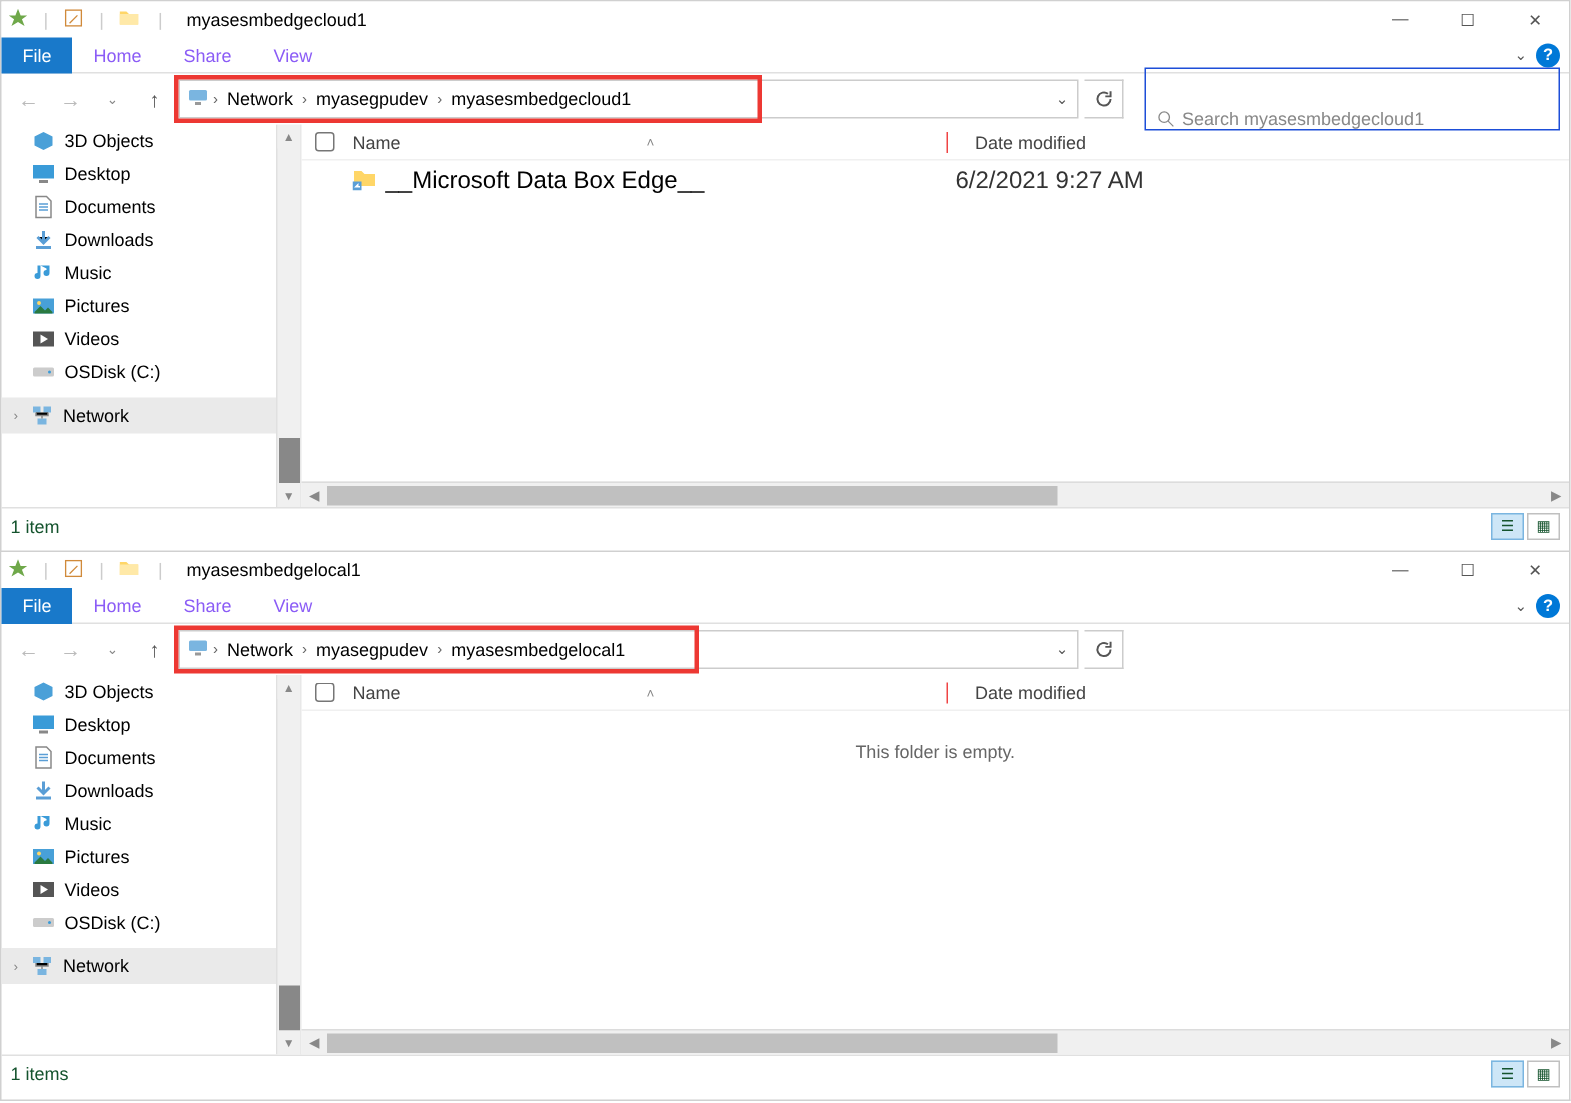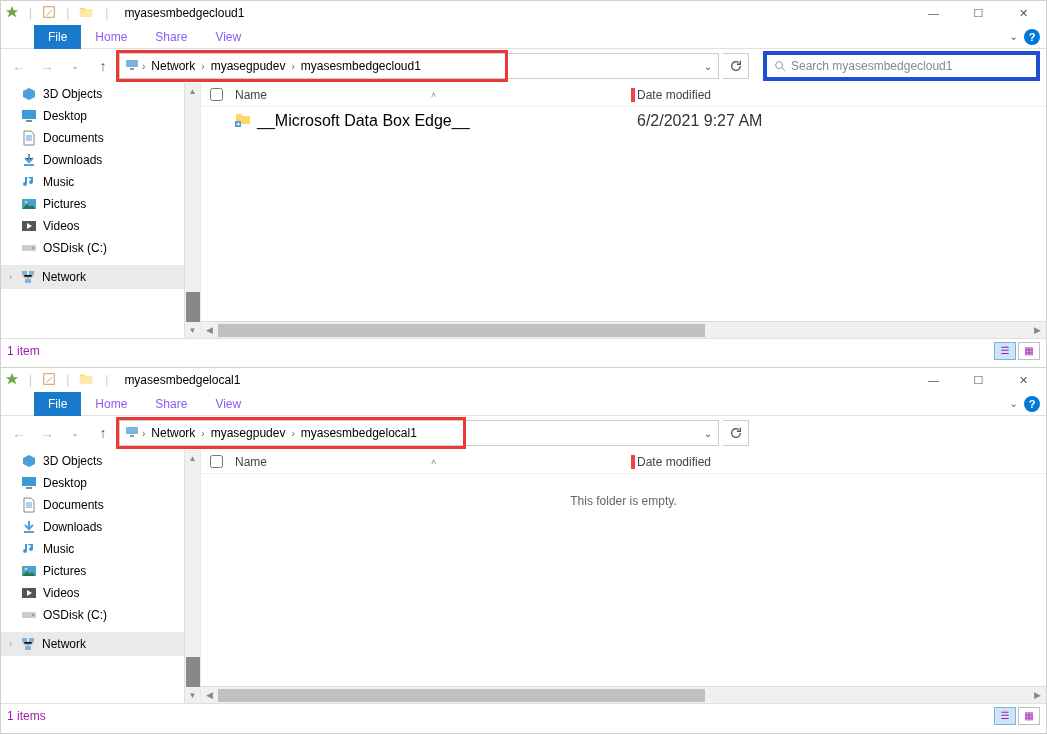--- a/index.html
+++ b/index.html
@@ -10,73 +10,73 @@
   
   .titlebar { height: 24px; display: flex; align-items: center; background: #fff; font-size: 12px; }
   .titlebar .qat { display: flex; align-items: center; gap: 6px; padding: 0 4px; }
   .titlebar .qat svg { width: 14px; height: 14px; }
   .titlebar .sep { color: #ccc; margin: 0 4px; }
   .titlebar .folder-icon { width: 16px; height: 16px; }
   .titlebar .title { margin-left: 6px; color: #000; }
   .titlebar .winbtns { margin-left: auto; display: flex; }
   .winbtn { width: 45px; height: 24px; display: flex; align-items: center; justify-content: center; font-size: 11px; color: #555; }
 
-  .ribbon { height: 24px; background: #fff; display: flex; align-items: center; font-size: 12px; border-bottom: 1px solid #e0e0e0; padding-left: 33px; }
+  .ribbon { height: 24px; background: #fff; display: flex; align-items: center; font-size: 12px; border-bottom: 1px solid #e0e0e0; }
   .file-tab { background: #1979ca; color: #fff; padding: 4px 14px; height: 24px; display: flex; align-items: center; }
   .ribbon-tab { padding: 4px 14px; color: #8b5cf6; }
   .ribbon-right { margin-left: auto; display: flex; align-items: center; gap: 6px; padding-right: 6px; }
   .help-icon { width: 16px; height: 16px; border-radius: 50%; background: #0078d7; color: #fff; font-size: 11px; display: flex; align-items: center; justify-content: center; font-weight: bold; }
   .chevron-down { font-size: 10px; color: #555; }
 
   .navbar { height: 34px; display: flex; align-items: center; padding: 4px 6px; gap: 4px; }
   .nav-arrow { width: 24px; height: 24px; display: flex; align-items: center; justify-content: center; color: #888; font-size: 14px; }
   .nav-arrow.disabled { color: #bbb; }
   .nav-up { color: #555; }
   
   .address-wrap { flex: 0 0 600px; height: 26px; border: 1px solid #ccc; display: flex; align-items: center; position: relative; }
   .address-highlight { position: absolute; left: -4px; top: -4px; border: 3px solid #ed3833; pointer-events: none; z-index: 10; }
   .win-top .address-highlight { width: 392px; height: 32px; }
   .win-bot .address-highlight { width: 350px; height: 32px; }
   .breadcrumb { display: flex; align-items: center; font-size: 12px; padding-left: 4px; }
   .bc-item { padding: 0 4px; color: #000; }
   .bc-arrow { color: #666; font-size: 10px; padding: 0 2px; }
   .addr-drop { margin-left: auto; width: 20px; text-align: center; color: #555; font-size: 10px; }
   .refresh-wrap { width: 26px; height: 26px; border: 1px solid #ccc; border-left: none; display: flex; align-items: center; justify-content: center; margin-right: 10px; }
-  .search-wrap { flex: 1; height: 30px; border: 4px solid #1d4ed8; display: flex; align-items: center; padding: 0 6px; gap: 4px; color: #888; font-size: 12px; }
+  .search-wrap { flex: 1; height: 42px; border: 1px solid #1d4ed8; display: flex; align-items: flex-end; padding: 0 6px; gap: 4px; color: #888; font-size: 12px; }
 
   .body-row { display: flex; height: 255px; }
   .win-bot .body-row { height: 253px; }
   .sidebar { width: 200px; border-right: 1px solid #e8e8e8; overflow-y: auto; position: relative; }
   .sb-item { display: flex; align-items: center; gap: 6px; font-size: 12px; padding: 3px 4px 3px 20px; }
   .sb-icon { width: 16px; height: 16px; display: flex; align-items: center; justify-content: center; }
   .sb-network { background: #eaeaea; margin-top: 6px; padding: 4px 4px 4px 8px; }
   .sb-scroll { position: absolute; right: 0; top: 0; width: 16px; height: 100%; background: #f0f0f0; border-left: 1px solid #e0e0e0; }
   .sb-scroll-btn { height: 16px; background: #f0f0f0; display: flex; align-items: center; justify-content: center; font-size: 8px; color: #888; }
   .sb-scroll-thumb { position: absolute; top: 16px; width: 14px; left: 1px; height: 170px; background: #c0c0c0; }
 
   .content { flex: 1; position: relative; display: flex; flex-direction: column; }
   .col-headers { display: flex; align-items: center; border-bottom: 1px solid #f0f0f0; height: 24px; font-size: 12px; color: #444; }
   .ch-check { width: 30px; display: flex; align-items: center; justify-content: center; }
   .ch-check input { width: 13px; height: 13px; }
   .ch-name { flex: 0 0 400px; padding-left: 4px; display: flex; align-items: center; gap: 4px; }
-  .ch-date { flex: 1; padding-left: 2px; border-left: 4px solid #ef4444; }
+  .ch-date { flex: 1; padding-left: 18px; border-left: 1px solid #ef4444; }
   
   .file-row { display: flex; align-items: center; height: 22px; font-size: 16px; padding-top: 6px; }
   .file-icon-cell { width: 30px; display:flex; align-items:center; justify-content:center; }
   .file-name { flex: 0 0 400px; padding-left: 4px; display: flex; align-items: center; gap: 6px; }
   .file-date { flex: 1; padding-left: 6px; color: #333; }
   
   .empty-msg { text-align: center; color: #666; font-size: 12px; margin-top: 20px; }
 
   .hscroll { position: absolute; bottom: 0; left: 0; right: 0; height: 17px; background: #f0f0f0; border-top: 1px solid #dcdcdc; display: flex; }
   .hs-btn { width: 17px; display: flex; align-items: center; justify-content: center; font-size: 9px; color: #888; }
   .hs-track { flex: 1; position: relative; }
   .hs-thumb { position: absolute; left: 0; top: 2px; height: 13px; width: 60%; background: #c0c0c0; }
 
-  .statusbar { height: 24px; border-top: 1px solid #e0e0e0; display: flex; align-items: center; font-size: 12px; padding: 0 6px; color: #a21caf; }
+  .statusbar { height: 24px; border-top: 1px solid #e0e0e0; display: flex; align-items: center; font-size: 12px; padding: 0 6px; color: #14532d; }
   .status-right { margin-left: auto; display: flex; gap: 2px; }
   .view-btn { width: 22px; height: 18px; border: 1px solid #c0c0c0; display: flex; align-items: center; justify-content: center; font-size: 10px; }
   .view-btn.active { background: #cde6f7; border-color: #7ab5e0; }
   
   .c-scroll-thumb-bot { background: #888; height: 30px; top: auto; bottom: 16px; }
 </style>
 </head>
 <body>
 
 <div class="window win-top">

